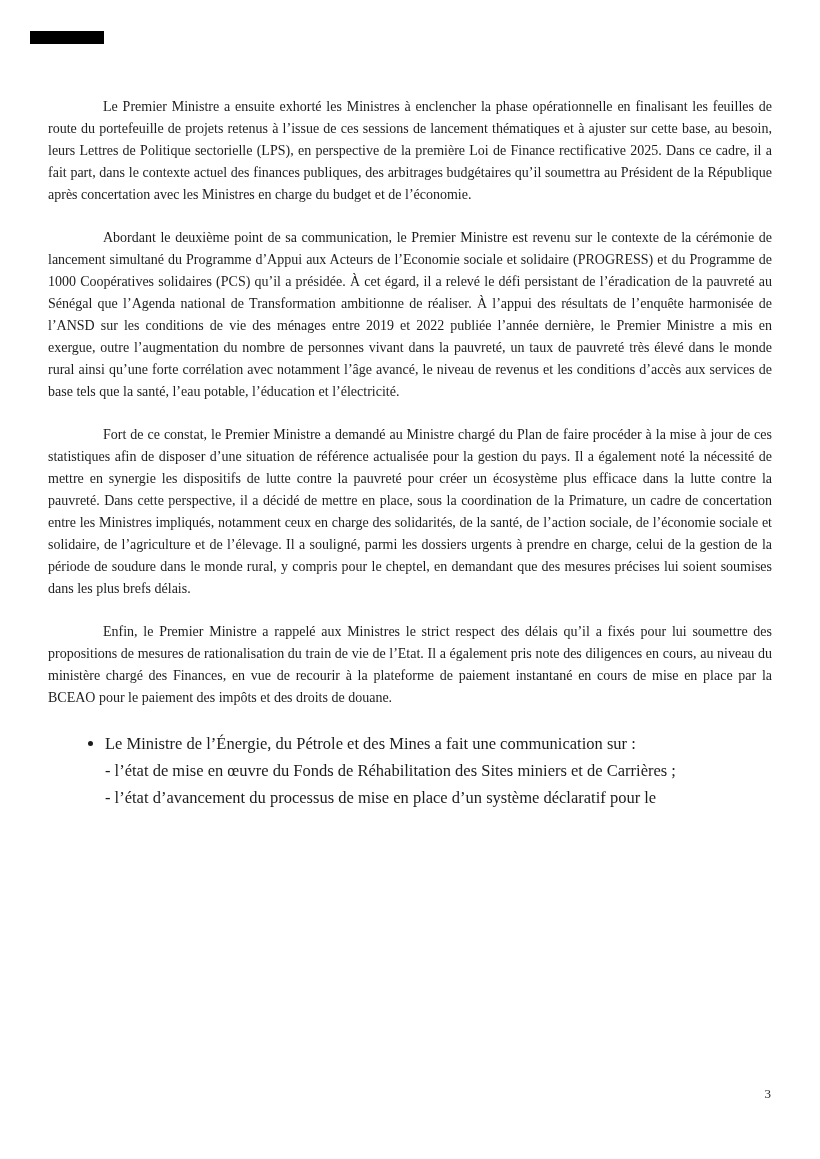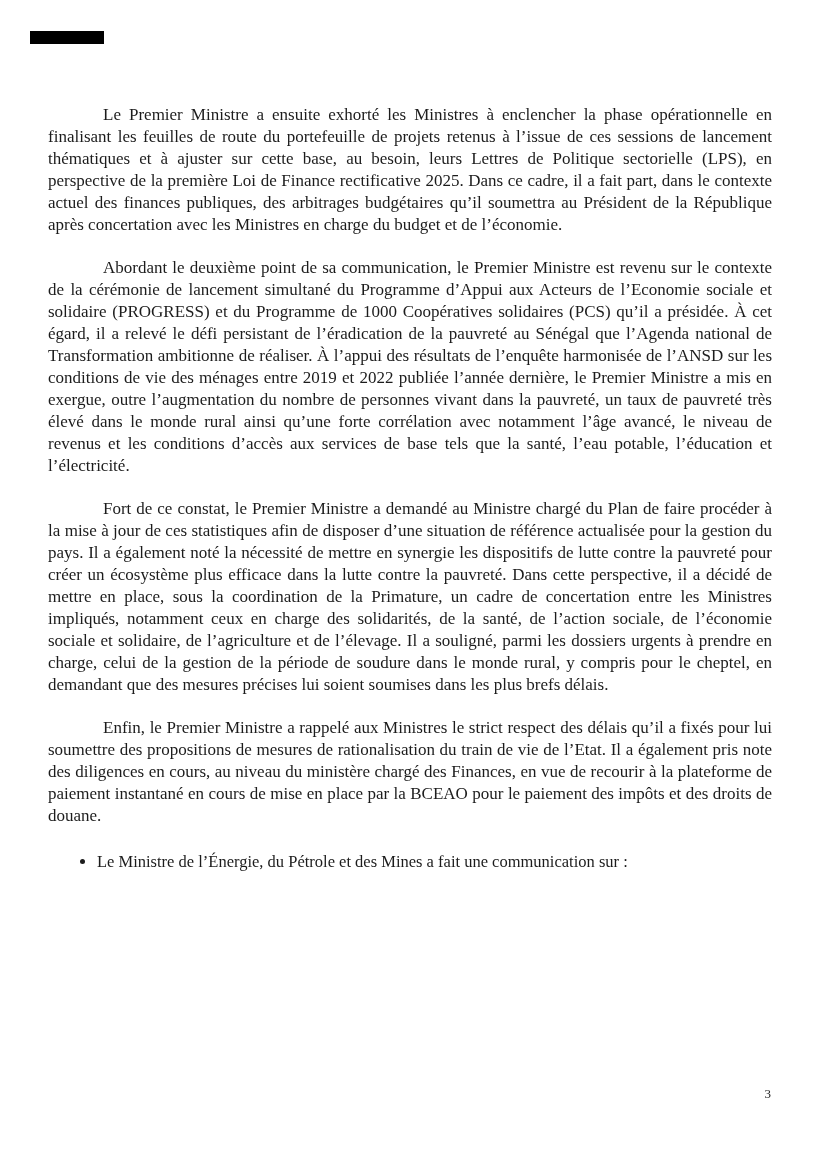--- a/index.html
+++ b/index.html
@@ -24,34 +24,34 @@
     height: 13px;
     background: #000000;
   }
   .content {
     position: absolute;
     left: 48px;
     top: 88px;
     width: 724px;
   }
   .content p {
-    margin: 16px 0 21px 0;
-    font-size: 17px;
+    margin: 8px 0 21px 0;
+    font-size: 14px;
     line-height: 22px;
     text-align: justify;
     text-indent: 55px;
   }
   .section-heading {
     font-size: 16.5px;
     font-weight: bold;
     margin: 30px 0 27px 9px;
     letter-spacing: 0.2px;
   }
   .minister-list {
-    margin: 0;
+    margin: 8px;
     padding: 0 0 0 49px;
     list-style: disc outside;
   }
   .minister-list li {
     font-size: 16.5px;
     line-height: 27px;
     padding-left: 0;
   }
   .minister-list .lead,
   .minister-list .sub {
@@ -79,20 +79,22 @@
     <p>Abordant le deuxième point de sa communication, le Premier Ministre est revenu sur le contexte de la cérémonie de lancement simultané du Programme d’Appui aux Acteurs de l’Economie sociale et solidaire (PROGRESS) et du Programme de 1000 Coopératives solidaires (PCS) qu’il a présidée. À cet égard, il a relevé le défi persistant de l’éradication de la pauvreté au Sénégal que l’Agenda national de Transformation ambitionne de réaliser. À l’appui des résultats de l’enquête harmonisée de l’ANSD sur les conditions de vie des ménages entre 2019 et 2022 publiée l’année dernière, le Premier Ministre a mis en exergue, outre l’augmentation du nombre de personnes vivant dans la pauvreté, un taux de pauvreté très élevé dans le monde rural ainsi qu’une forte corrélation avec notamment l’âge avancé, le niveau de revenus et les conditions d’accès aux services de base tels que la santé, l’eau potable, l’éducation et l’électricité.</p>
 
     <p>Fort de ce constat, le Premier Ministre a demandé au Ministre chargé du Plan de faire procéder à la mise à jour de ces statistiques afin de disposer d’une situation de référence actualisée pour la gestion du pays. Il a également noté la nécessité de mettre en synergie les dispositifs de lutte contre la pauvreté pour créer un écosystème plus efficace dans la lutte contre la pauvreté. Dans cette perspective, il a décidé de mettre en place, sous la coordination de la Primature, un cadre de concertation entre les Ministres impliqués, notamment ceux en charge des solidarités, de la santé, de l’action sociale, de l’économie sociale et solidaire, de l’agriculture et de l’élevage. Il a souligné, parmi les dossiers urgents à prendre en charge, celui de la gestion de la période de soudure dans le monde rural, y compris pour le cheptel, en demandant que des mesures précises lui soient soumises dans les plus brefs délais.</p>
 
     <p>Enfin, le Premier Ministre a rappelé aux Ministres le strict respect des délais qu’il a fixés pour lui soumettre des propositions de mesures de rationalisation du train de vie de l’Etat. Il a également pris note des diligences en cours, au niveau du ministère chargé des Finances, en vue de recourir à la plateforme de paiement instantané en cours de mise en place par la BCEAO pour le paiement des impôts et des droits de douane.</p>
 
 
     <ul class="minister-list">
       <li>
         <div class="lead">Le Ministre de l’Énergie, du Pétrole et des Mines a fait une communication sur :</div>
+        <div class="sub">- l’état de mise en œuvre du Fonds de Réhabilitation des Sites miniers et de Carrières ;</div>
+        <div class="sub">- l’état d’avancement du processus de mise en place d’un système déclaratif pour le</div>
       </li>
     </ul>
 
   </div>
 
   <div class="page-number">3</div>
 
 </div>
 
 </body></html>

